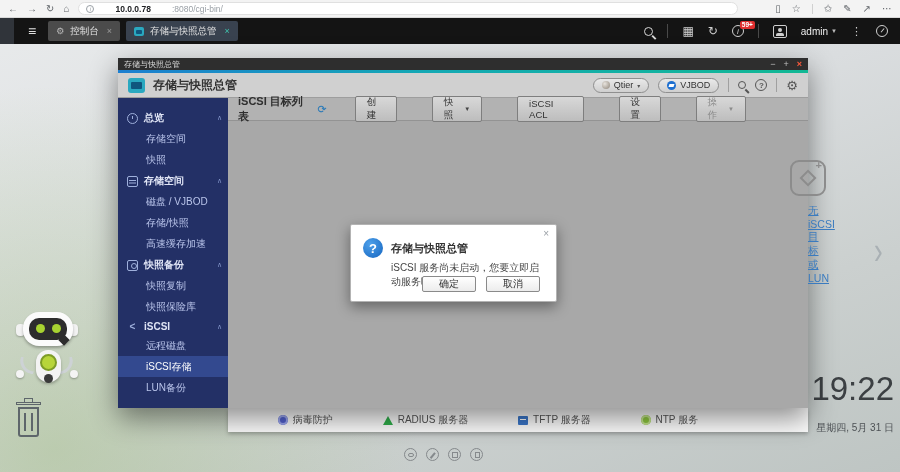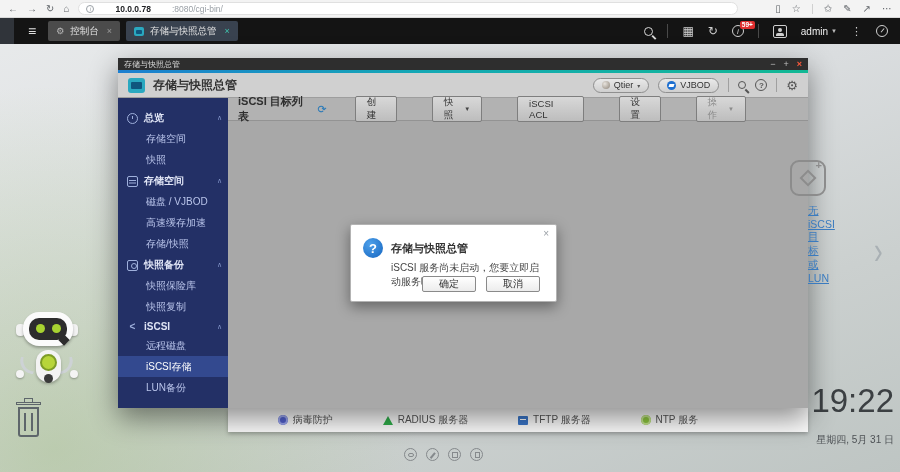--- a/index.html
+++ b/index.html
@@ -48,21 +48,21 @@
   .userbox::before { content:""; position:absolute; left:4.5px; top:2px; width:4px; height:4px; border-radius:50%; background:#cfcfcf; }
   .userbox::after { content:""; position:absolute; left:2.5px; top:7px; width:8px; height:3.5px; border-radius:2px 2px 0 0; background:#cfcfcf; }
   .admin { font-size:10px; color:#eee; display:flex; align-items:center; gap:3px; }
   .caret-dn { font-size:6px; color:#bbb; }
   .vdots { font-size:11px; color:#d0d0d0; }
   .gauge { width:12px; height:12px; border:1.3px solid #d0d0d0; border-radius:50%; position:relative; }
   .gauge::after { content:""; position:absolute; left:5px; top:2px; width:1.4px; height:5px; background:#d0d0d0; transform:rotate(40deg); }
 
   
   .next-arrow { position:absolute; left:874px; top:236px; font-size:26px; color:#a9b0b4; transform:scaleY(1.5); }
-  .clock { position:absolute; right:6px; top:384px; text-align:right; }
+  .clock { position:absolute; right:6px; top:372px; text-align:right; }
   .clock-time { font-size:33px; color:#3c4043; line-height:34px; font-weight:400; }
   .clock-date { font-size:10px; color:#4c5054; margin-top:15px; }
   .dock { position:absolute; left:404px; top:448px; display:flex; gap:9px; }
   .dock-btn { width:13px; height:13px; border:1.2px solid #85898c; border-radius:50%; position:relative; }
   .dock-btn span { position:absolute; }
   .d-cloud { left:2.5px; top:4px; width:6px; height:3.5px; border:1px solid #85898c; border-radius:3px; }
   .d-wrench { left:5px; top:2.5px; width:1.6px; height:6.5px; background:#85898c; transform:rotate(40deg); }
   .d-grid { left:3px; top:3px; width:5.5px; height:5.5px; border:1px solid #85898c; }
   .d-note { left:3.5px; top:2.5px; width:5px; height:6.5px; border:1px solid #85898c; }
 
@@ -335,30 +335,30 @@
       </div>
       <div class="sub">存储空间</div>
       <div class="sub">快照</div>
 
       <div class="sec">
         <span class="sicon si-disk"></span>
         <span class="sec-label">存储空间</span>
         <span class="sec-caret">∧</span>
       </div>
       <div class="sub">磁盘 / VJBOD</div>
+      <div class="sub">存储/快照</div>
       <div class="sub">高速缓存加速</div>
-      <div class="sub">存储/快照</div>
 
       <div class="sec">
         <span class="sicon si-snap"></span>
         <span class="sec-label">快照备份</span>
         <span class="sec-caret">∧</span>
       </div>
+      <div class="sub">快照复制</div>
       <div class="sub">快照保险库</div>
-      <div class="sub">快照复制</div>
 
       <div class="sec">
         <span class="sicon si-iscsi">&lt;</span>
         <span class="sec-label">iSCSI</span>
         <span class="sec-caret">∧</span>
       </div>
       <div class="sub">远程磁盘</div>
       <div class="sub selected">iSCSI存储</div>
       <div class="sub">LUN备份</div>
     </aside>

